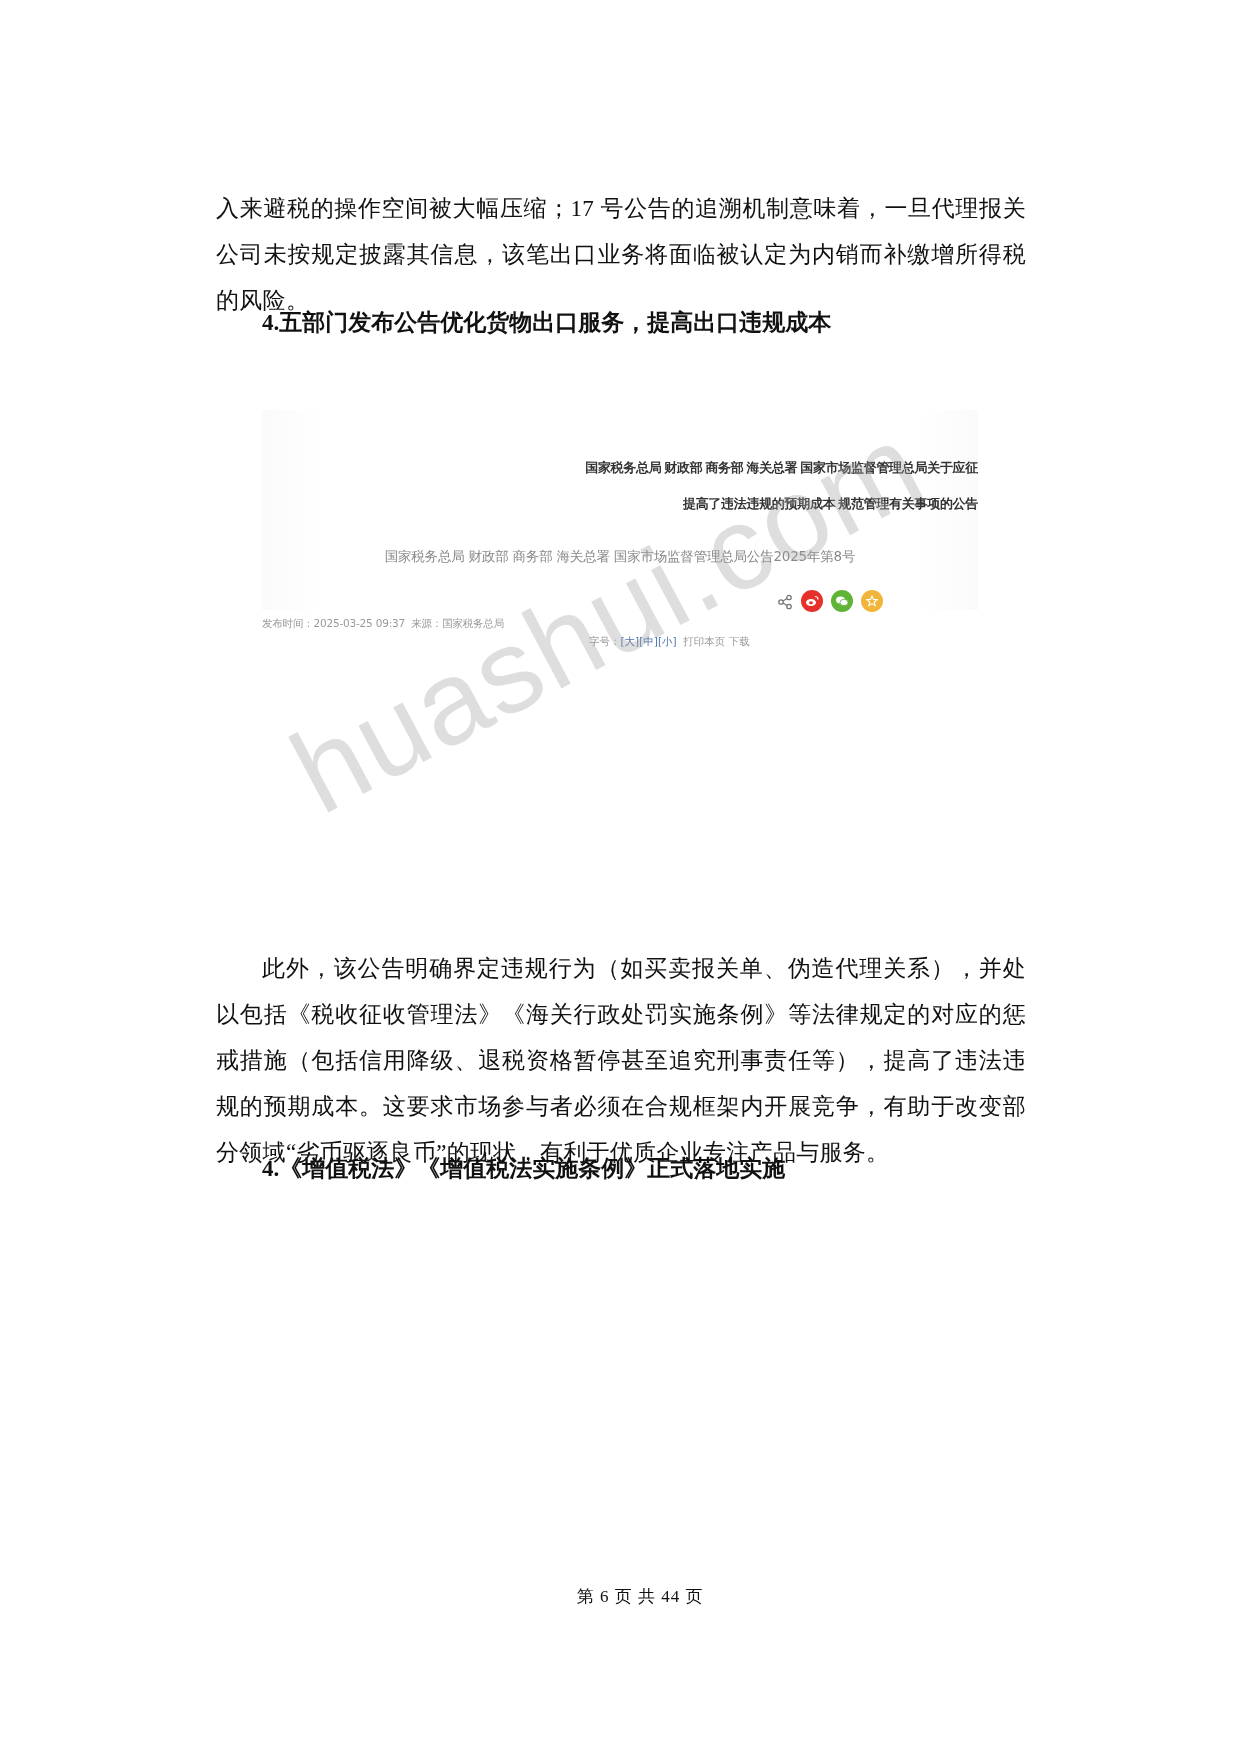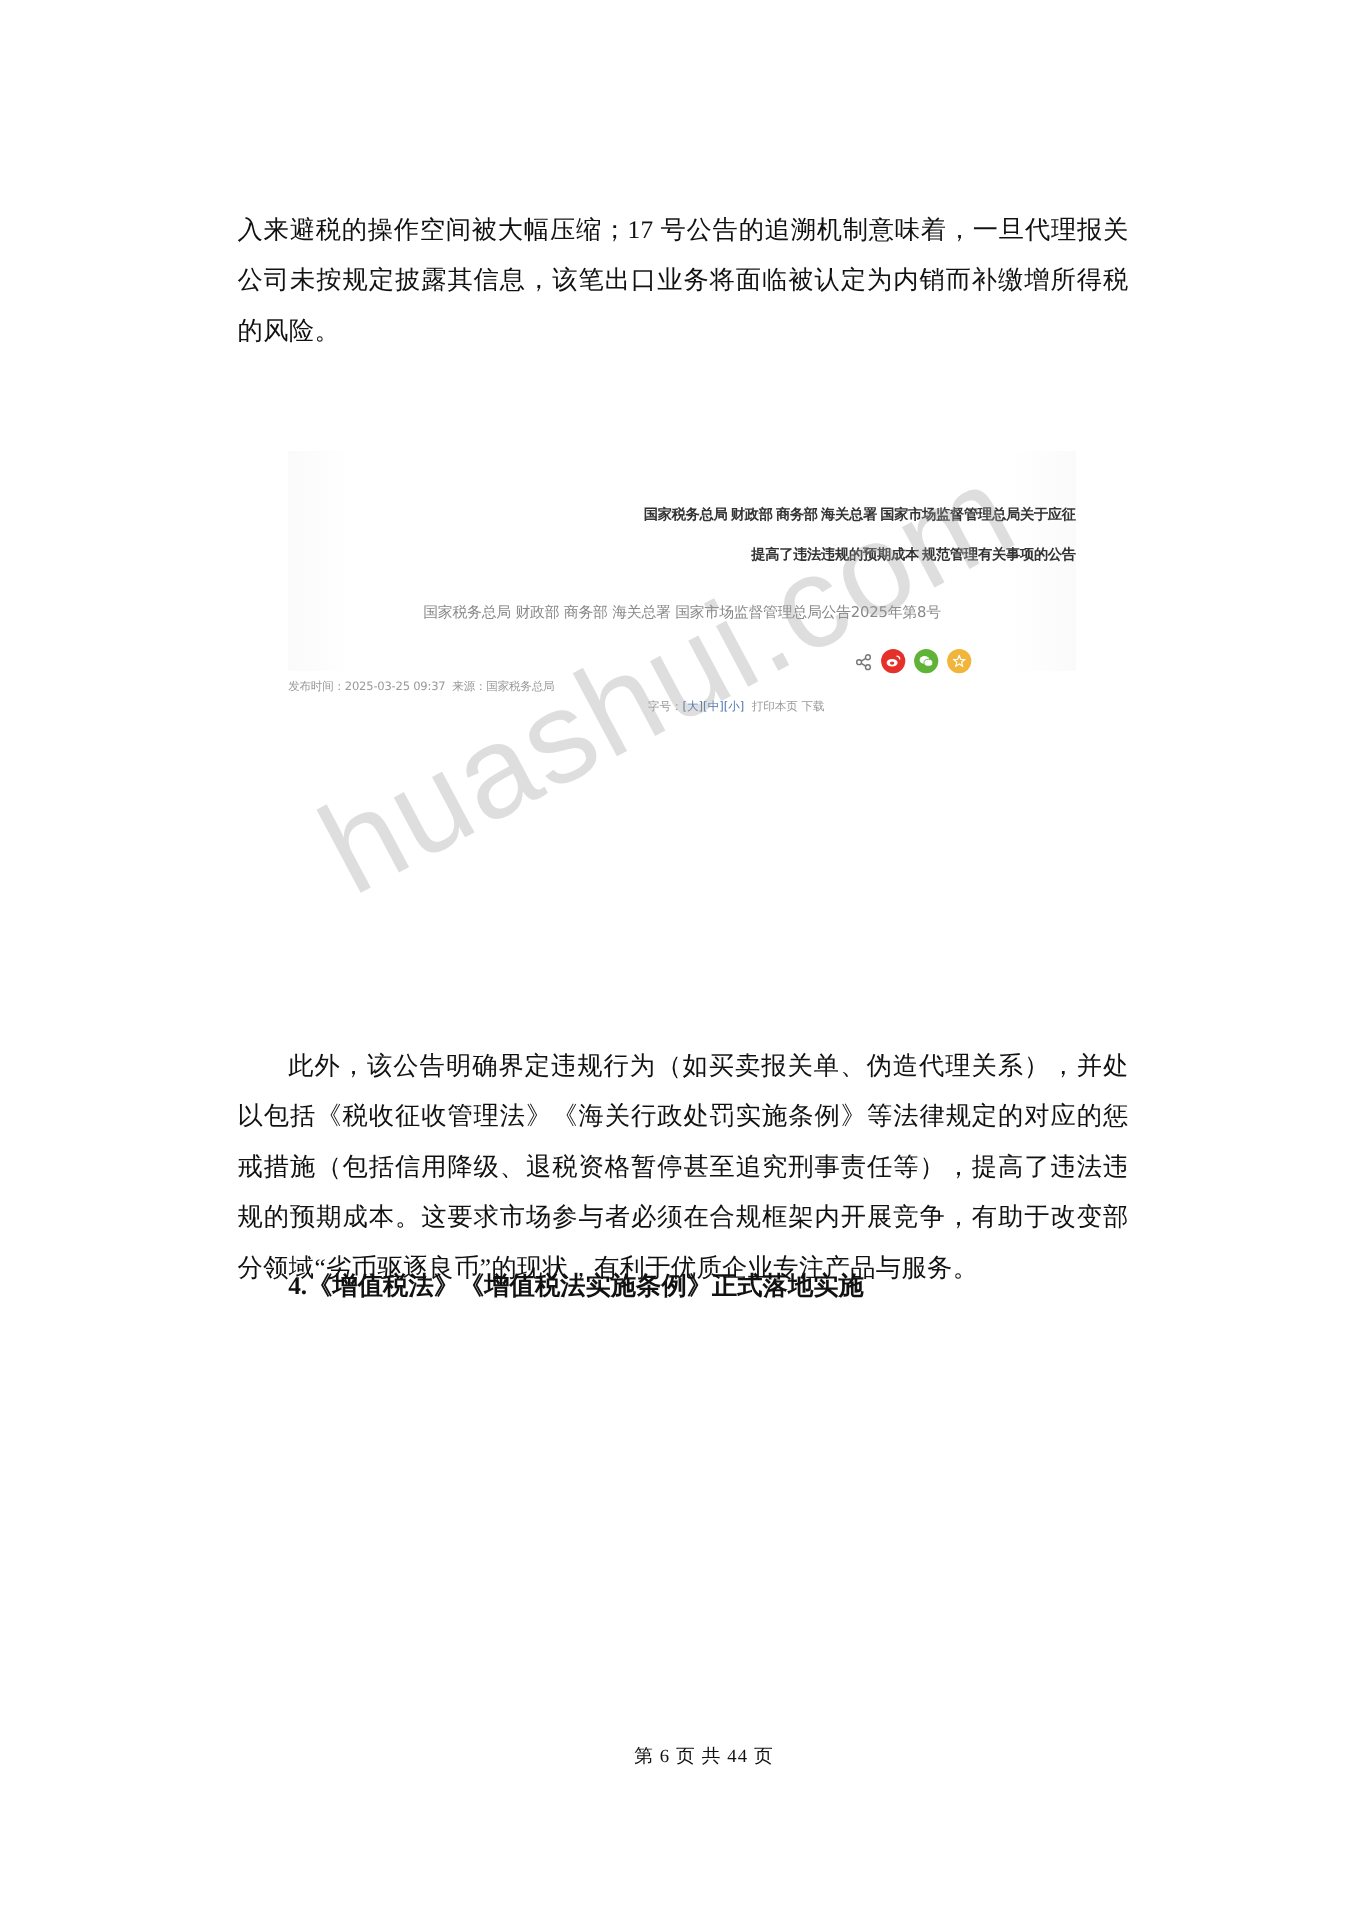--- a/index.html
+++ b/index.html
@@ -39,20 +39,21 @@
 </style>
 </head>
 <body>
 
 <div class="page">
 
   <div class="body-text" style="top:186px;">
     <p class="p">入来避税的操作空间被大幅压缩；17 号公告的追溯机制意味着，一旦代理报关公司未按规定披露其信息，该笔出口业务将面临被认定为内销而补缴增所得税的风险。</p>
   </div>
 
+  <div class="heading" style="top:300px;">4.五部门发布公告优化货物出口服务，提高出口违规成本</div>
 
   <div class="article-image">
     <div class="art-title">
       <div>国家税务总局 财政部 商务部 海关总署 国家市场监督管理总局关于应征</div>
       <div>提高了违法违规的预期成本 规范管理有关事项的公告</div>
     </div>
     <div class="art-subtitle">国家税务总局 财政部 商务部 海关总署 国家市场监督管理总局公告2025年第8号</div>
     <div class="art-meta">
       <div class="meta-left">
         <span>发布时间：</span><span>2025-03-25 09:37</span>&nbsp;&nbsp;<span>来源：</span><span>国家税务总局</span>

